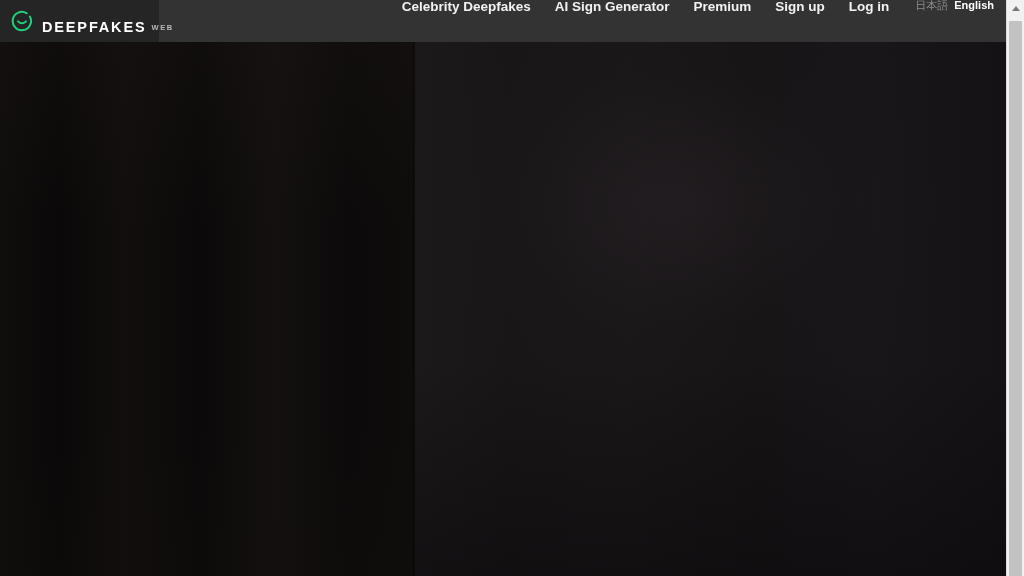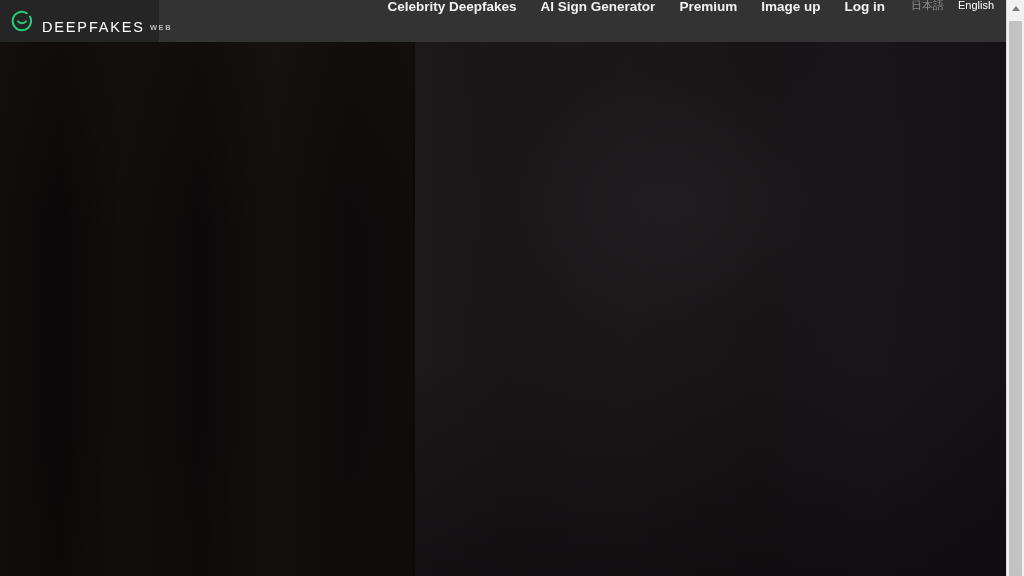--- a/index.html
+++ b/index.html
@@ -60,21 +60,21 @@
 
   #logo-wordmark {
     display:flex;
     align-items:baseline;
     gap:5px;
   }
 
   .brand-name {
     color:#ffffff;
     font-size:14.5px;
-    font-weight:normal;
+    font-weight:bold;
     letter-spacing:1.85px;
     line-height:1;
     font-family:"Liberation Sans", sans-serif;
   }
 
   .brand-suffix {
     color:#b9b9b9;
     font-size:7.5px;
     font-weight:bold;
     letter-spacing:1.6px;
@@ -102,32 +102,32 @@
     cursor:pointer;
     white-space:nowrap;
     text-decoration:none;
     font-family:"Liberation Sans", sans-serif;
   }
 
   #lang-switch {
     display:flex;
     align-items:center;
     margin-left:14px;
-    gap:14px;
+    gap:6px;
   }
 
   .lang-opt {
     font-size:11px;
     line-height:1;
     cursor:pointer;
     white-space:nowrap;
     font-family:"Liberation Sans", sans-serif;
   }
   .lang-opt.inactive { color:#8c8c8c; font-weight:normal; }
-  .lang-opt.active   { color:#ffffff; font-weight:normal; }
+  .lang-opt.active   { color:#ffffff; font-weight:bold; }
 
   
   #stage {
     position:absolute;
     left:0; top:42px;
     width:1006px;
     height:534px;
     overflow:hidden;
     background:#141113;
     cursor:pointer;
@@ -261,21 +261,21 @@
         <div id="logo-wordmark">
           <span class="brand-name">DEEPFAKES</span>
           <span class="brand-suffix">WEB</span>
         </div>
       </div>
 
       <div id="nav">
         <a class="nav-link" href="#">Celebrity Deepfakes</a>
         <a class="nav-link" href="#">AI Sign Generator</a>
         <a class="nav-link" href="#">Premium</a>
-        <a class="nav-link" href="#">Image up</a>
+        <a class="nav-link" href="#">Sign up</a>
         <a class="nav-link" href="#">Log in</a>
 
         <div id="lang-switch">
           <span class="lang-opt inactive">日本語</span>
           <span class="lang-opt active">English</span>
         </div>
       </div>
 
     </div>
 

